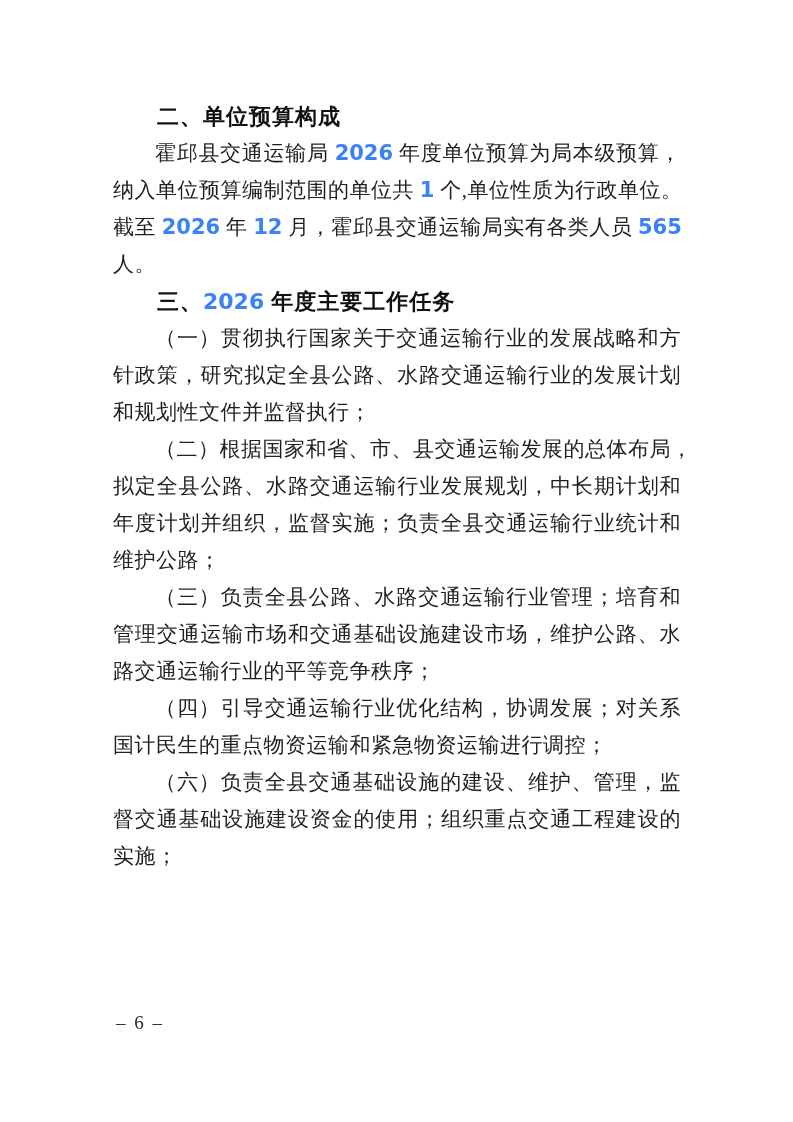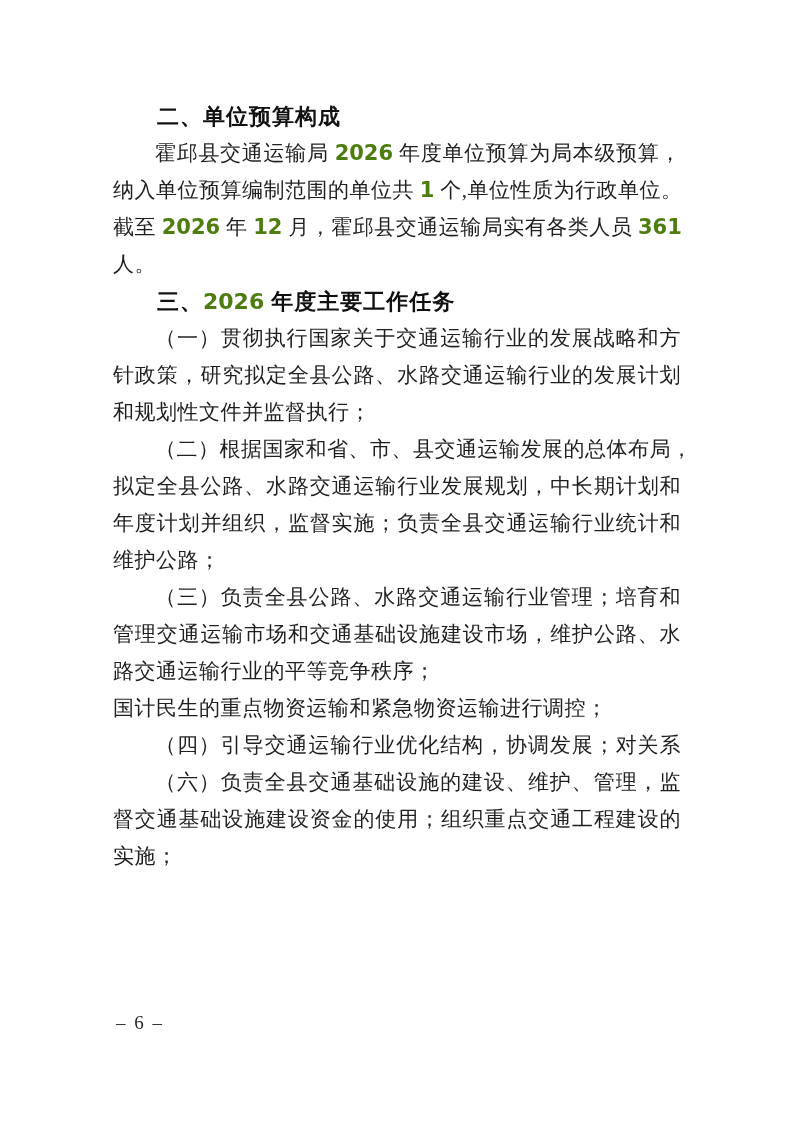--- a/index.html
+++ b/index.html
@@ -45,21 +45,21 @@
     line-height: 37px;
     height: 37px;
     color: #111111;
     text-indent: 2em;
     letter-spacing: 1px;
     white-space: nowrap;
   }
   .num {
     font-family: "DejaVu Sans", "Liberation Sans", sans-serif;
     font-weight: 700;
-    color: #4d7c0f;
+    color: #3b82f6;
     letter-spacing: 0;
   }
   .footer {
     position: absolute;
     left: 116px;
     top: 1008px;
     font-size: 19px;
     line-height: 28px;
     color: #2a2a2a;
     font-family: "Liberation Serif", "DejaVu Serif", serif;
@@ -68,43 +68,43 @@
 </style>
 </head>
 <body>
 
 <div class="page">
   <div class="content" id="content">
       <div class="heading">二、单位预算构成</div>
       <div class="para">
         <div class="line first">霍邱县交通运输局 <span class="num">2026</span> 年度单位预算为局本级预算，</div>
         <div class="line">纳入单位预算编制范围的单位共 <span class="num">1</span> 个,单位性质为行政单位。</div>
-        <div class="line">截至 <span class="num">2026</span> 年 <span class="num">12</span> 月，霍邱县交通运输局实有各类人员 <span class="num">361</span></div>
+        <div class="line">截至 <span class="num">2026</span> 年 <span class="num">12</span> 月，霍邱县交通运输局实有各类人员 <span class="num">565</span></div>
         <div class="line last">人。</div>
       </div>
       <div class="heading">三、<span class="num">2026</span> 年度主要工作任务</div>
       <div class="para">
         <div class="line first">（一）贯彻执行国家关于交通运输行业的发展战略和方</div>
         <div class="line">针政策，研究拟定全县公路、水路交通运输行业的发展计划</div>
         <div class="line last">和规划性文件并监督执行；</div>
       </div>
       <div class="para">
         <div class="line first">（二）根据国家和省、市、县交通运输发展的总体布局，</div>
         <div class="line">拟定全县公路、水路交通运输行业发展规划，中长期计划和</div>
         <div class="line">年度计划并组织，监督实施；负责全县交通运输行业统计和</div>
         <div class="line last">维护公路；</div>
       </div>
       <div class="para">
         <div class="line first">（三）负责全县公路、水路交通运输行业管理；培育和</div>
         <div class="line">管理交通运输市场和交通基础设施建设市场，维护公路、水</div>
         <div class="line last">路交通运输行业的平等竞争秩序；</div>
       </div>
       <div class="para">
+        <div class="line first">（四）引导交通运输行业优化结构，协调发展；对关系</div>
         <div class="line last">国计民生的重点物资运输和紧急物资运输进行调控；</div>
-        <div class="line first">（四）引导交通运输行业优化结构，协调发展；对关系</div>
       </div>
       <div class="para">
         <div class="line first">（六）负责全县交通基础设施的建设、维护、管理，监</div>
         <div class="line">督交通基础设施建设资金的使用；组织重点交通工程建设的</div>
         <div class="line last">实施；</div>
       </div>
     </div>
   <div class="footer">– 6 –</div>
 </div>
 

